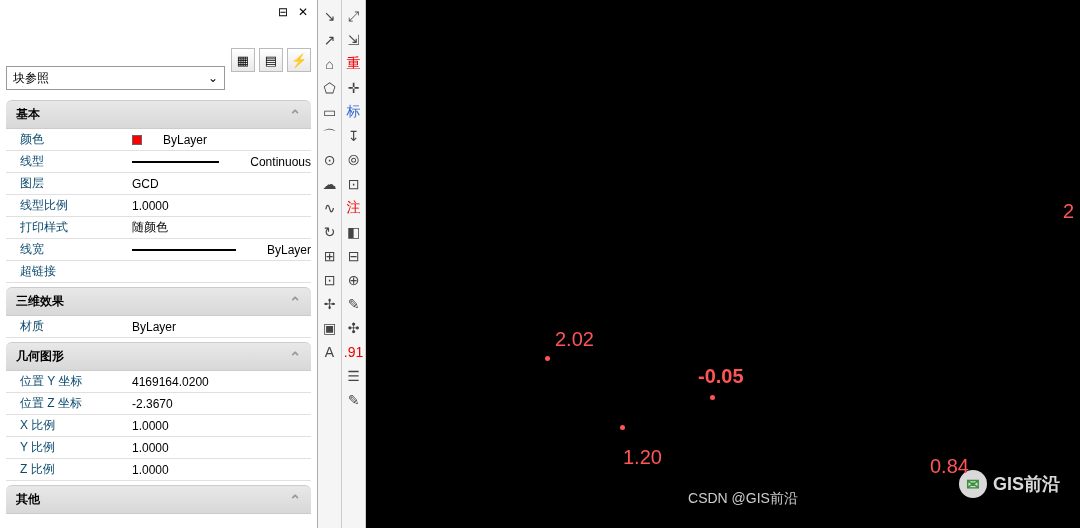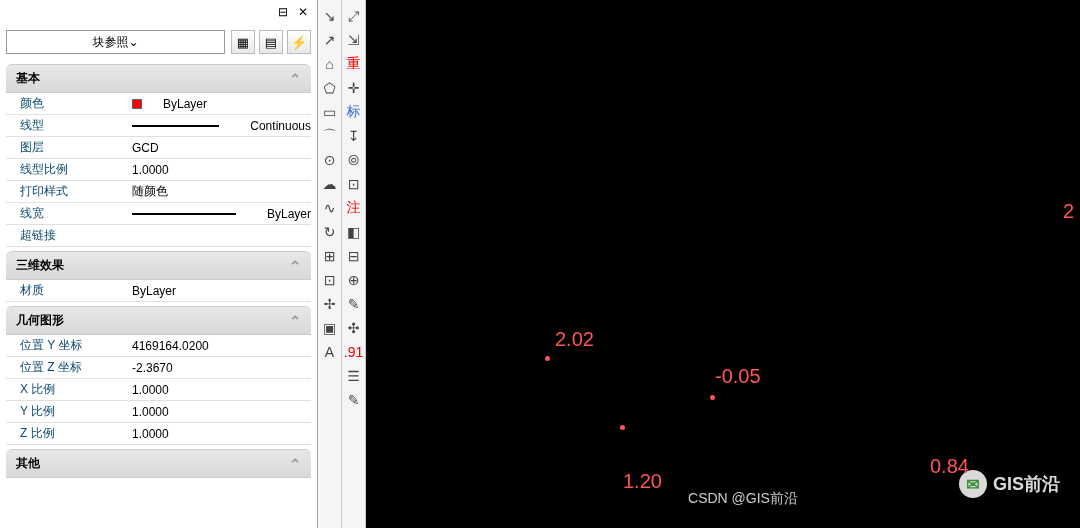--- a/index.html
+++ b/index.html
@@ -33,22 +33,23 @@
       padding: 6px;
       gap: 6px;
     }
     .dropdown {
       flex: 1;
       height: 24px;
       border: 1px solid #999;
       padding: 0 6px;
       display: flex;
       align-items: center;
-      justify-content: center;
+      justify-content: space-between;
       background: #fff;
+      margin-top: 36px;
     }
     .tool-icons {
       display: flex;
       gap: 4px;
     }
     .tool-icon {
       width: 24px; height: 24px;
       border: 1px solid #bbb;
       display: flex; align-items: center; justify-content: center;
       font-size: 13px;
@@ -283,19 +284,19 @@
   </div>
 
 <div class="canvas-area" id="canvas">
   <div class="wechat-badge">
     <div class="wechat-icon">✉</div>
     <span>GIS前沿</span>
   </div>
   <div class="watermark" style="left:50%;transform:translateX(-50%);margin-left:20px;">CSDN @GIS前沿</div>
 <div class="point" style="left: 189px; top: 328px;">2.02</div>
     <div class="point-dot" style="left: 179px; top: 356px;"></div>
-    <div class="point" style="left: 349px; top: 365px;">-0.05</div>
+    <div class="point" style="left: 332px; top: 365px; font-weight: bold;">-0.05</div>
     <div class="point-dot" style="left: 344px; top: 395px;"></div>
-    <div class="point" style="left: 257px; top: 470px;">1.20</div>
+    <div class="point" style="left: 257px; top: 446px;">1.20</div>
     <div class="point-dot" style="left: 254px; top: 425px;"></div>
     <div class="point" style="left: 564px; top: 455px;">0.84</div>
     <div class="point" style="left: 697px; top: 200px;">2</div>
   </div>
 
 </body></html>

